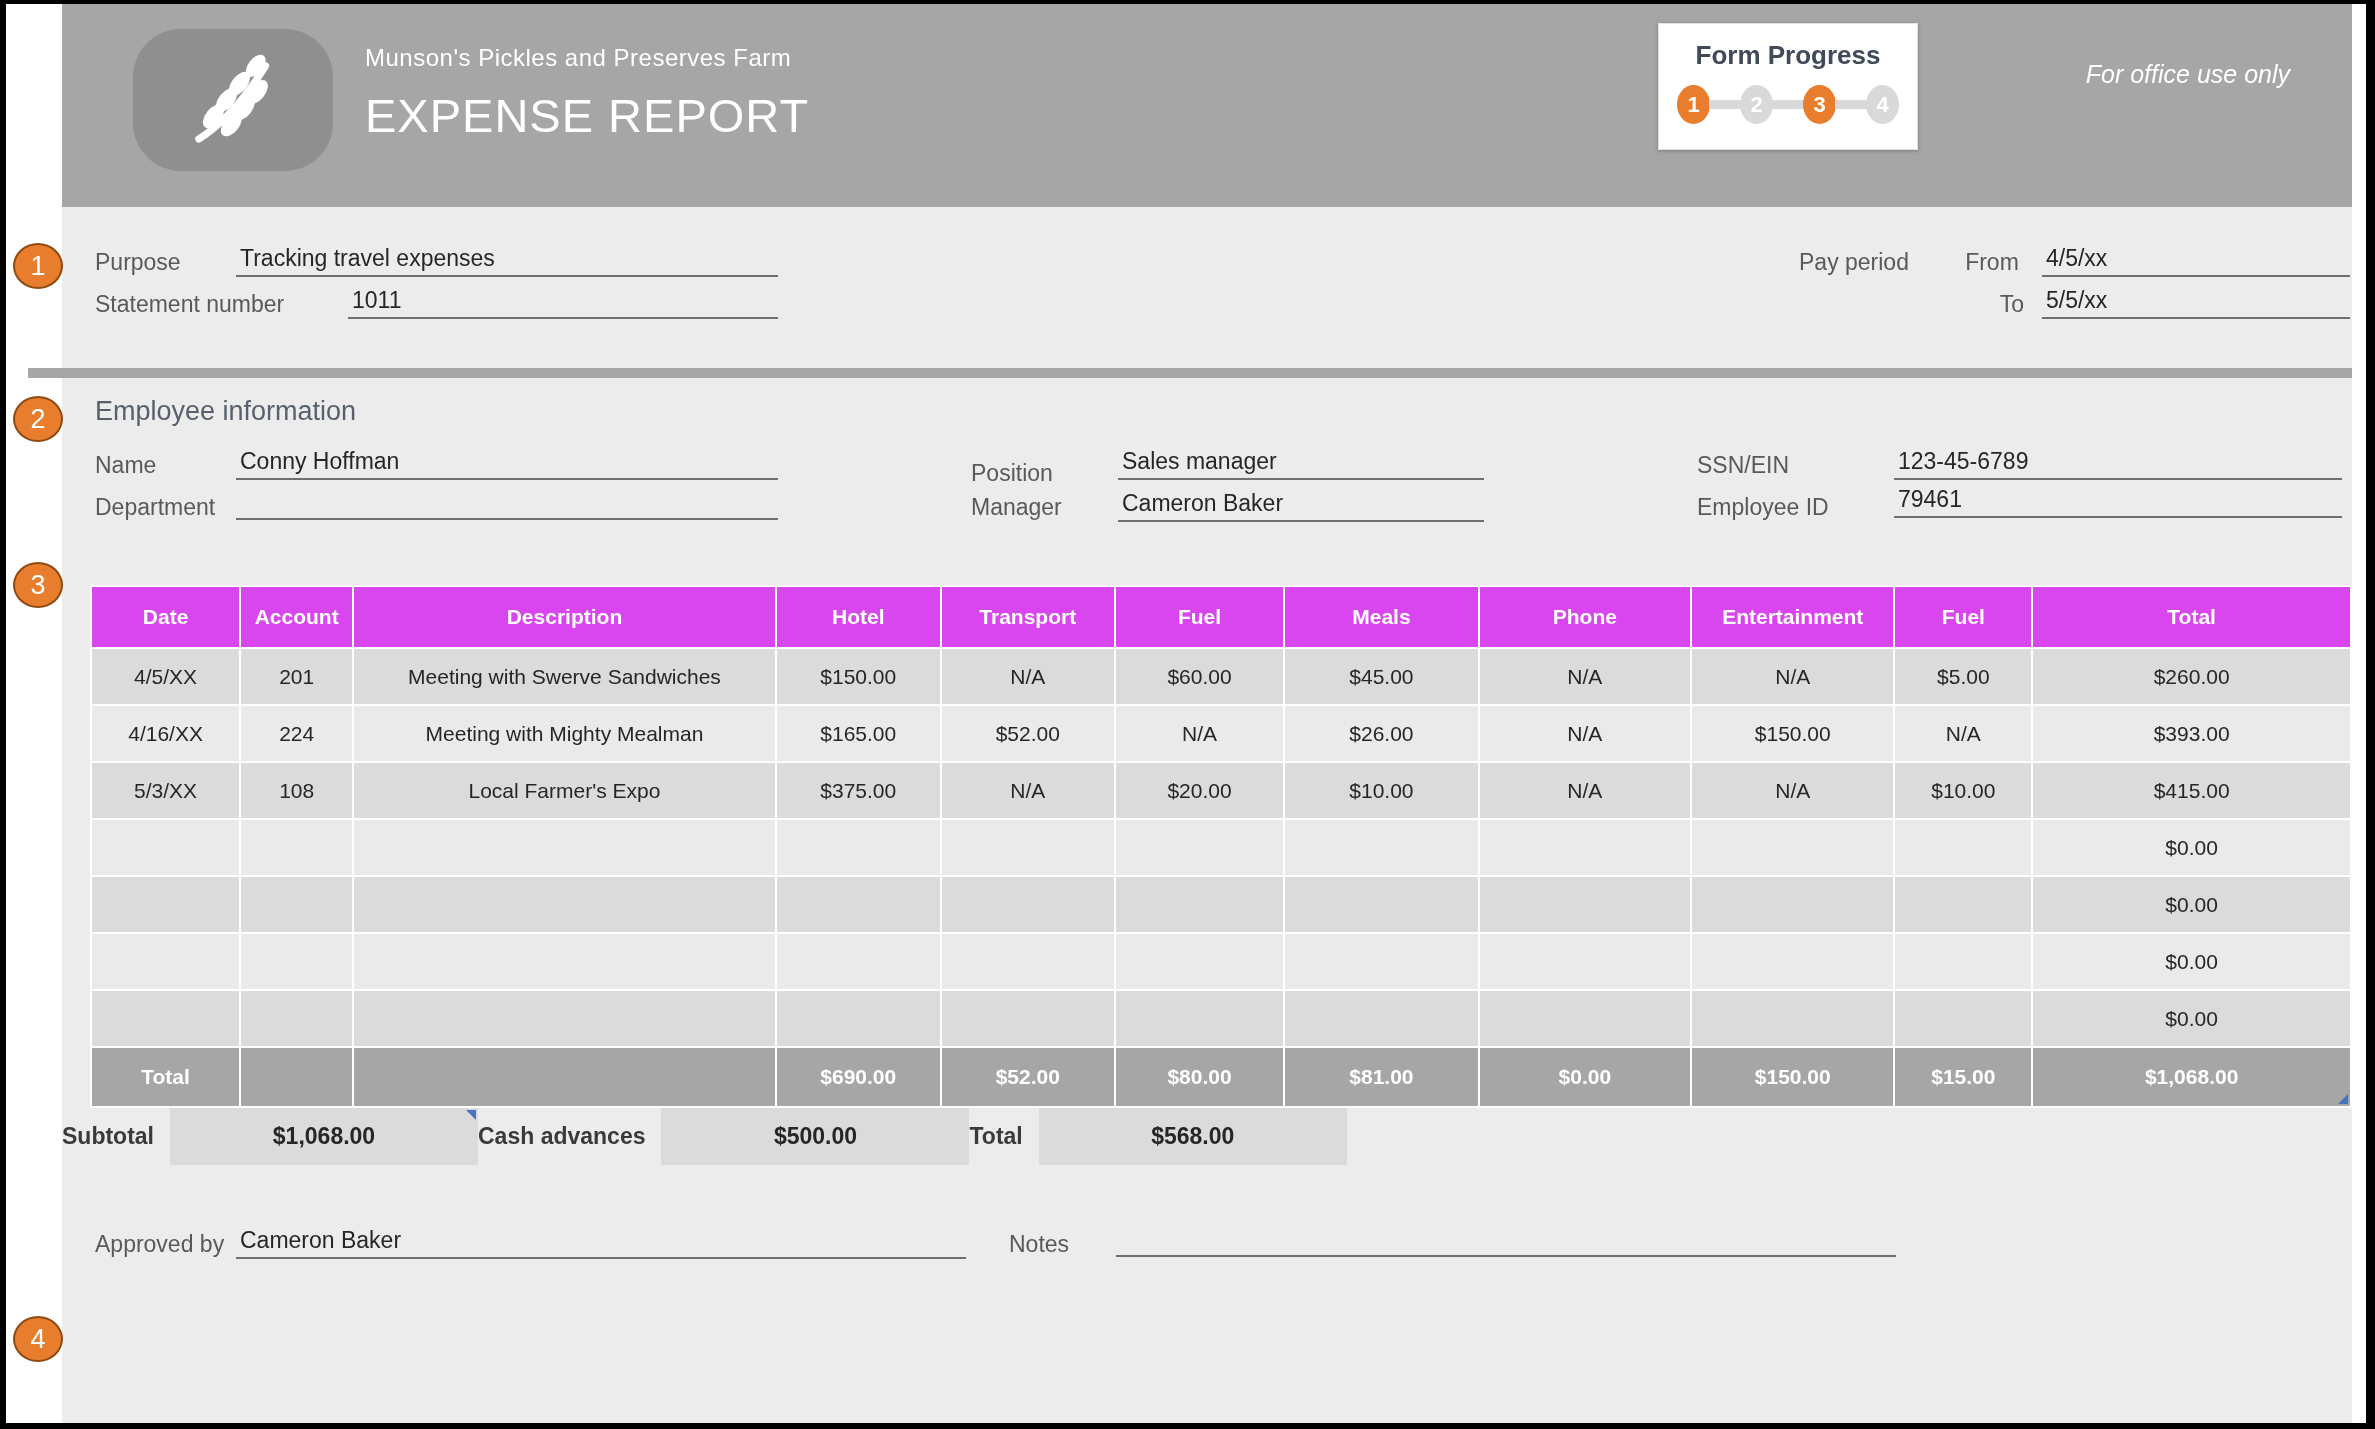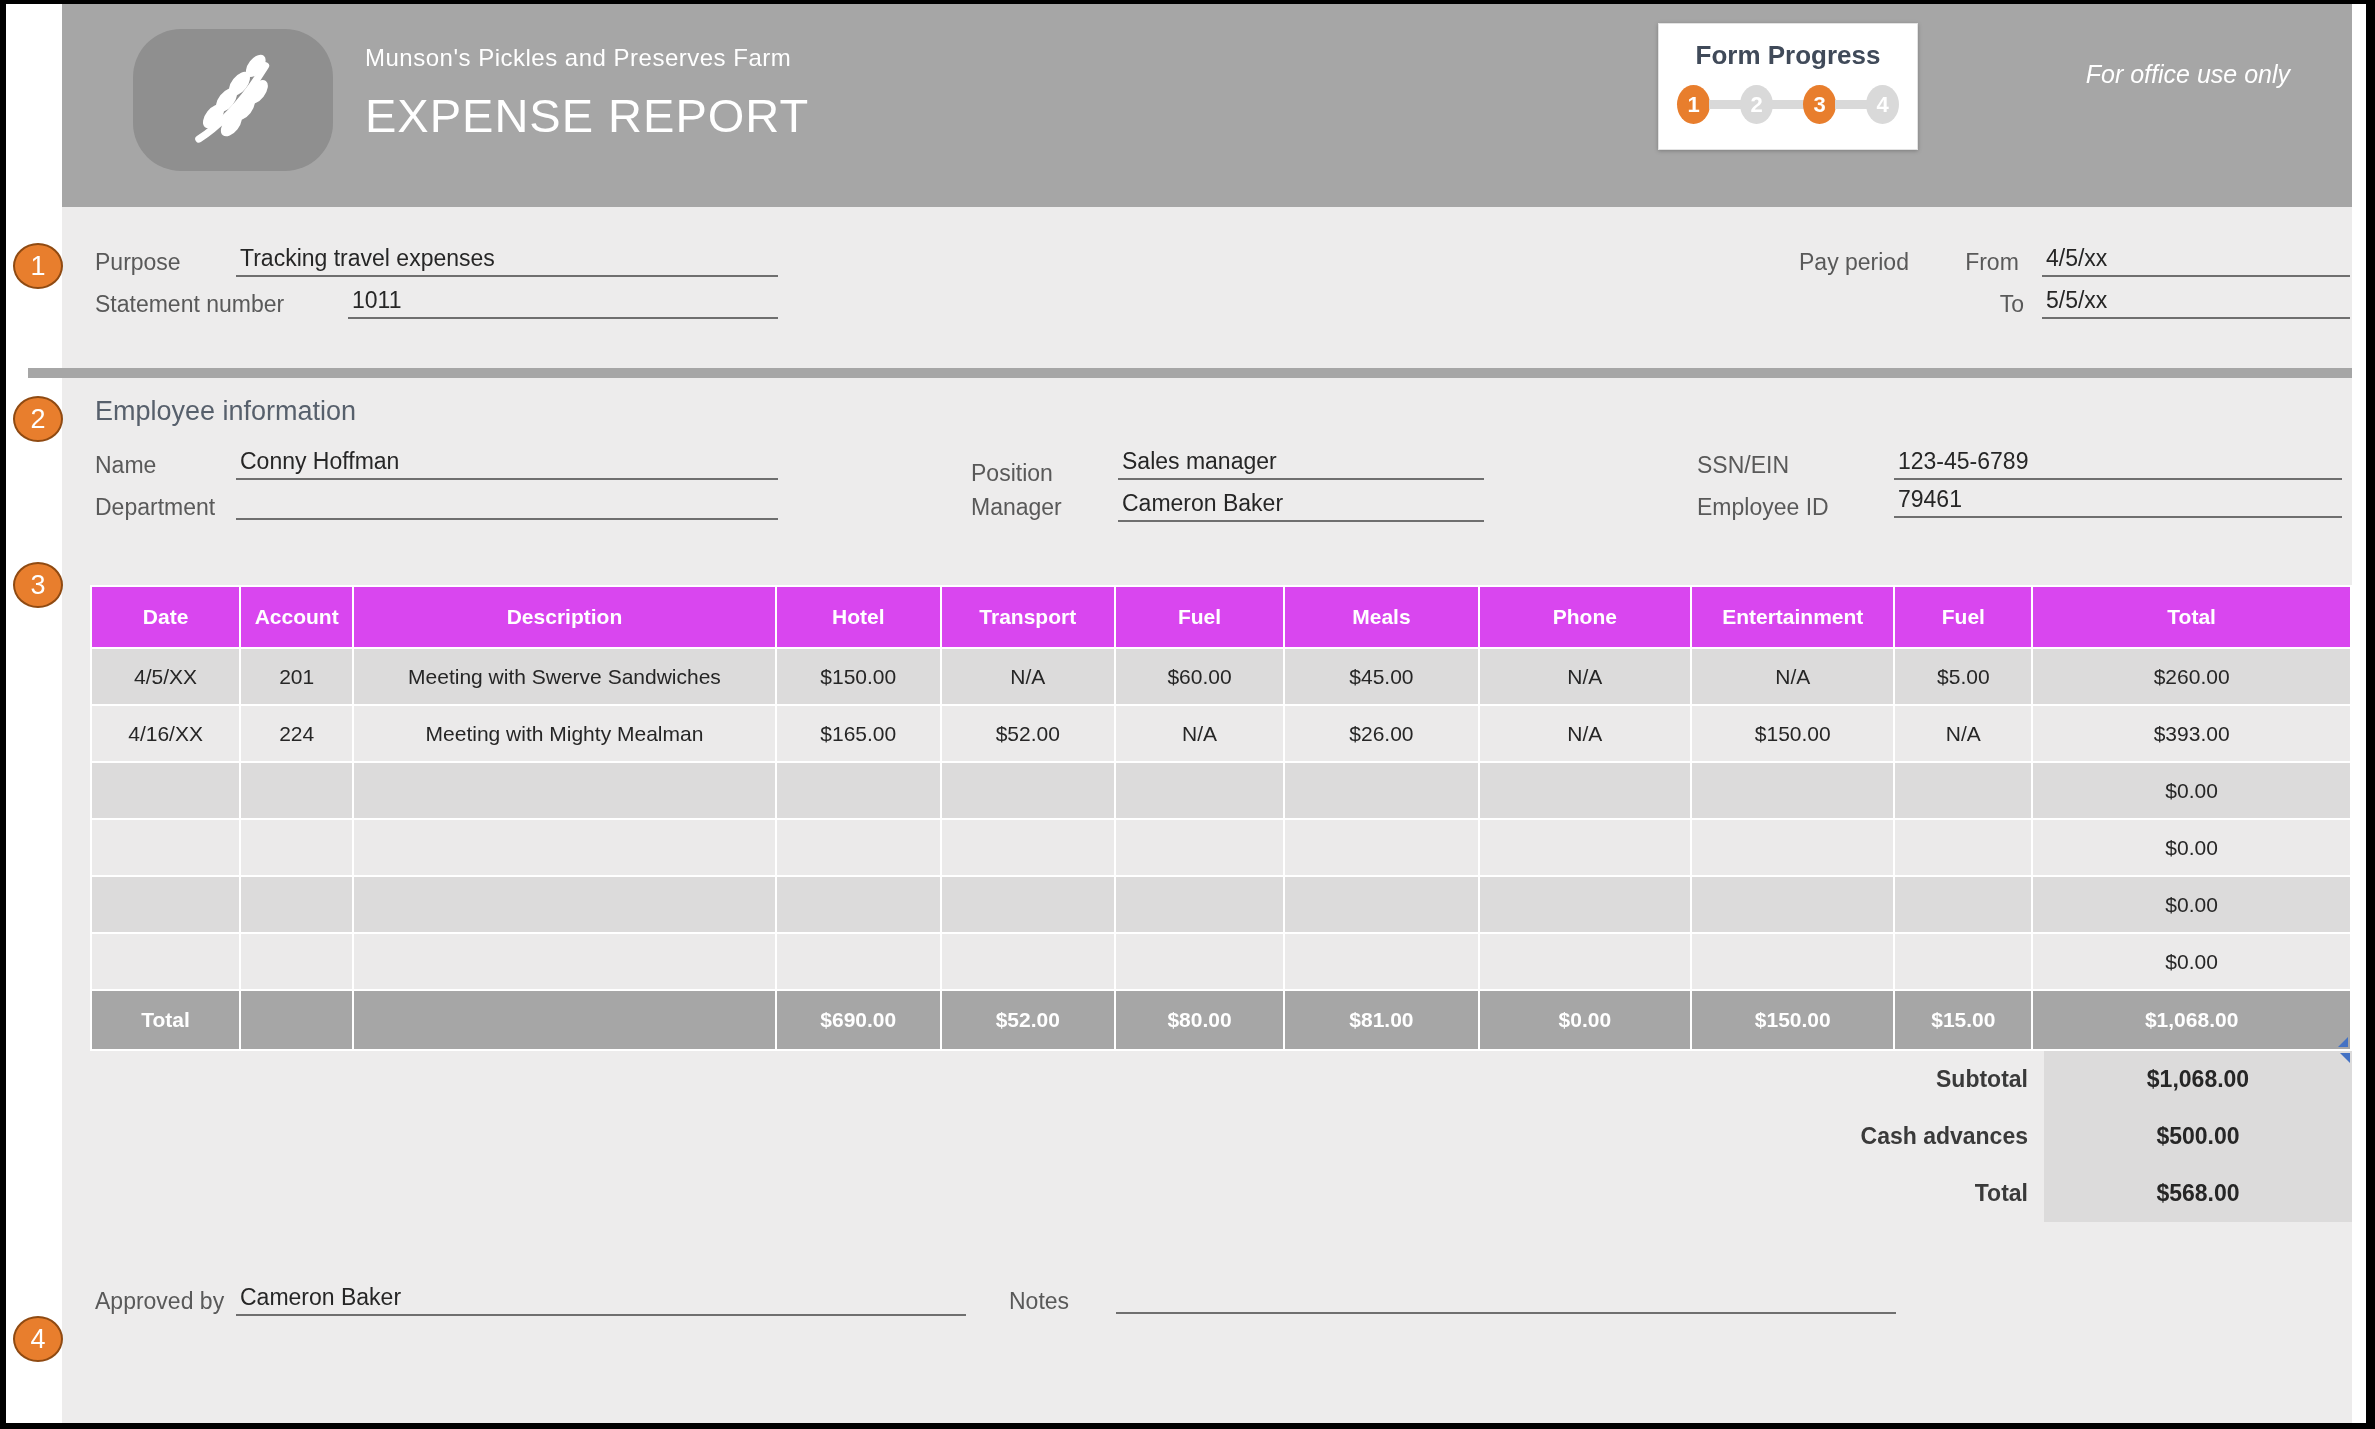--- a/index.html
+++ b/index.html
@@ -42,21 +42,21 @@
   .expense-table th, .expense-table td { border:2px solid #fff; text-align:center; overflow:hidden; }
   .expense-table thead th { background:#d946ef; color:#fff; font-size:21px; font-weight:600; height:62px; }
   .expense-table tbody td { font-size:21px; color:#262626; height:57px; }
   .expense-table tbody tr:nth-child(odd) td { background:#dcdbdb; }
   .expense-table tbody tr:nth-child(even) td { background:#ebeaea; }
   .expense-table tfoot td { background:#a6a6a6; color:#fff; font-size:21px; font-weight:600; height:60px; position:relative; }
   .flag-br::after { content:""; position:absolute; right:2px; bottom:2px; border-style:solid; border-width:0 0 10px 10px; border-color:transparent transparent #4472c4 transparent; }
   .flag-tr::after { content:""; position:absolute; right:2px; top:2px; border-style:solid; border-width:0 10px 10px 0; border-color:transparent #4472c4 transparent transparent; }
 
   
-  .summary { display:flex; flex-direction:column; align-items:flex-end; }
+  .summary { display:flex; flex-direction:row; align-items:flex-end; }
   .summary-row { display:flex; align-items:center; height:57px; }
   .summary-label { color:#3a3a3a; font-size:23px; font-weight:700; margin-right:16px; white-space:nowrap; }
   .summary-value { width:308px; height:100%; background:#dcdbdb; color:#262626; font-size:23px; font-weight:600; display:flex; align-items:center; justify-content:center; position:relative; }
 
   
   .sec4 { position:relative; height:120px; margin-top:30px; }
 </style>
 </head>
 <body>
 
@@ -189,20 +189,33 @@
             <td>$165.00</td>
             <td>$52.00</td>
             <td>N/A</td>
             <td>$26.00</td>
             <td>N/A</td>
             <td>$150.00</td>
             <td>N/A</td>
             <td>$393.00</td>
           </tr>
           <tr>
+            <td>5/3/XX</td>
+            <td>108</td>
+            <td>Local Farmer's Expo</td>
+            <td>$375.00</td>
+            <td>N/A</td>
+            <td>$20.00</td>
+            <td>$10.00</td>
+            <td>N/A</td>
+            <td>N/A</td>
+            <td>$10.00</td>
+            <td>$415.00</td>
+          </tr>
+          <tr>
             <td></td>
             <td></td>
             <td></td>
             <td></td>
             <td></td>
             <td></td>
             <td></td>
             <td></td>
             <td></td>
             <td></td>

